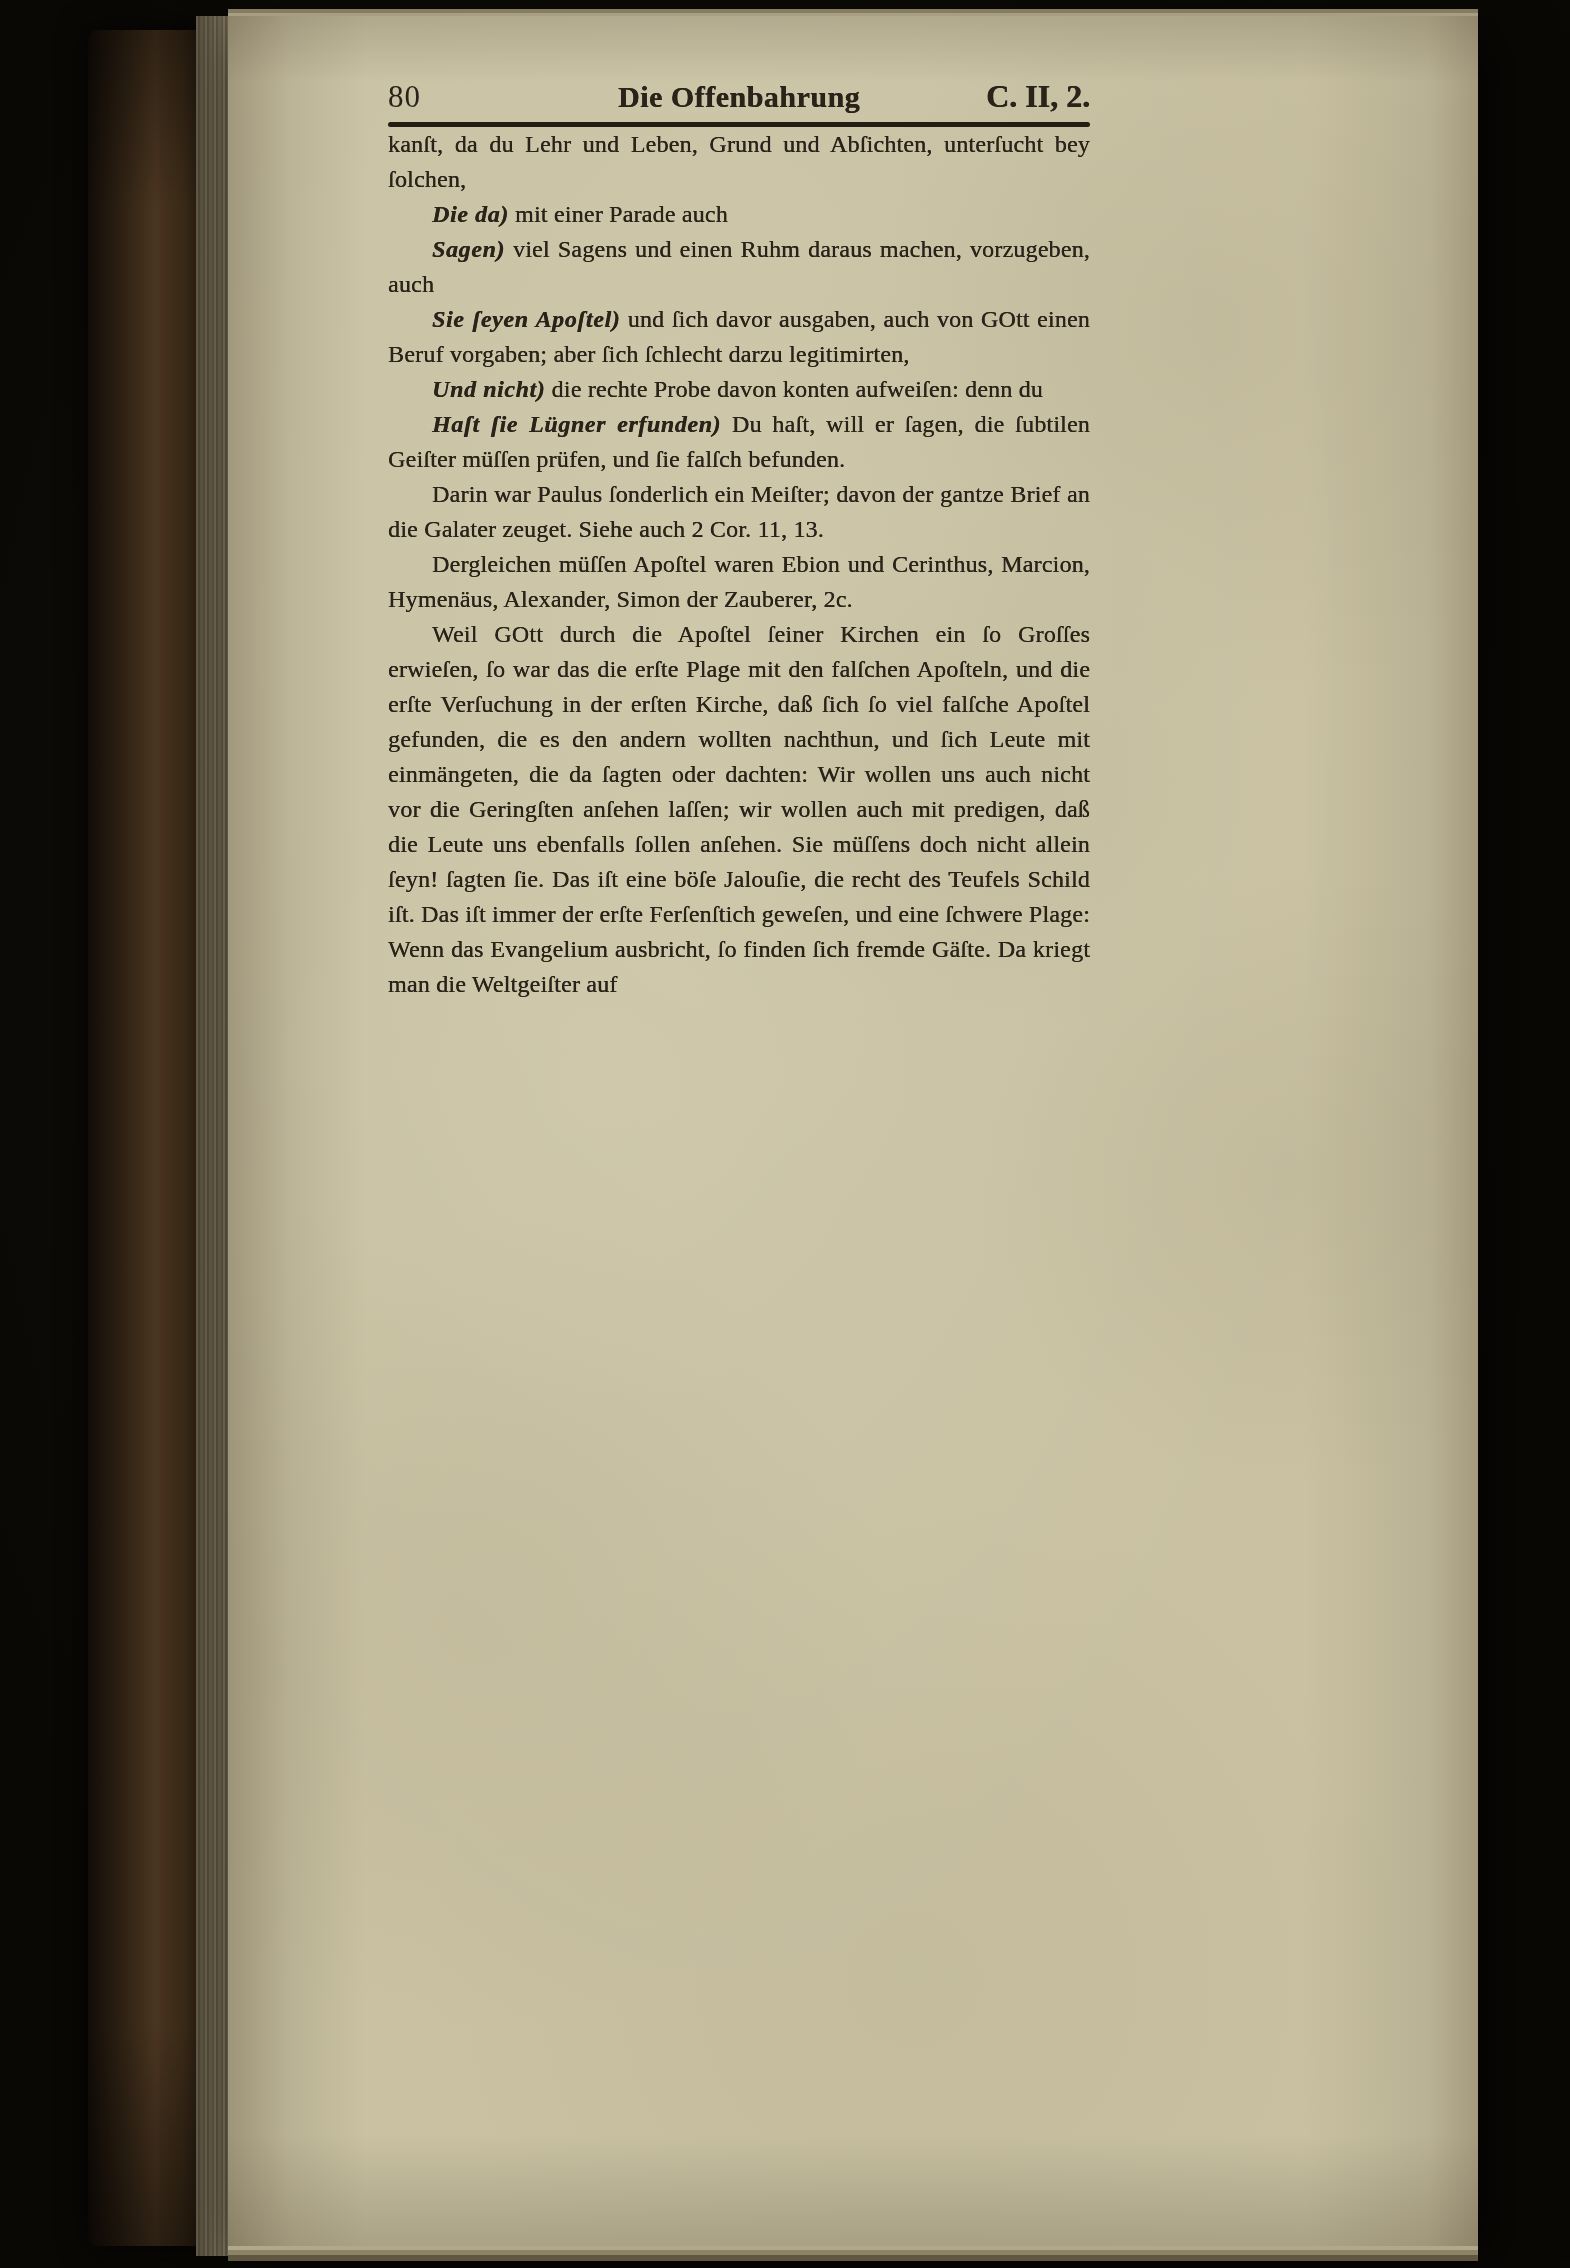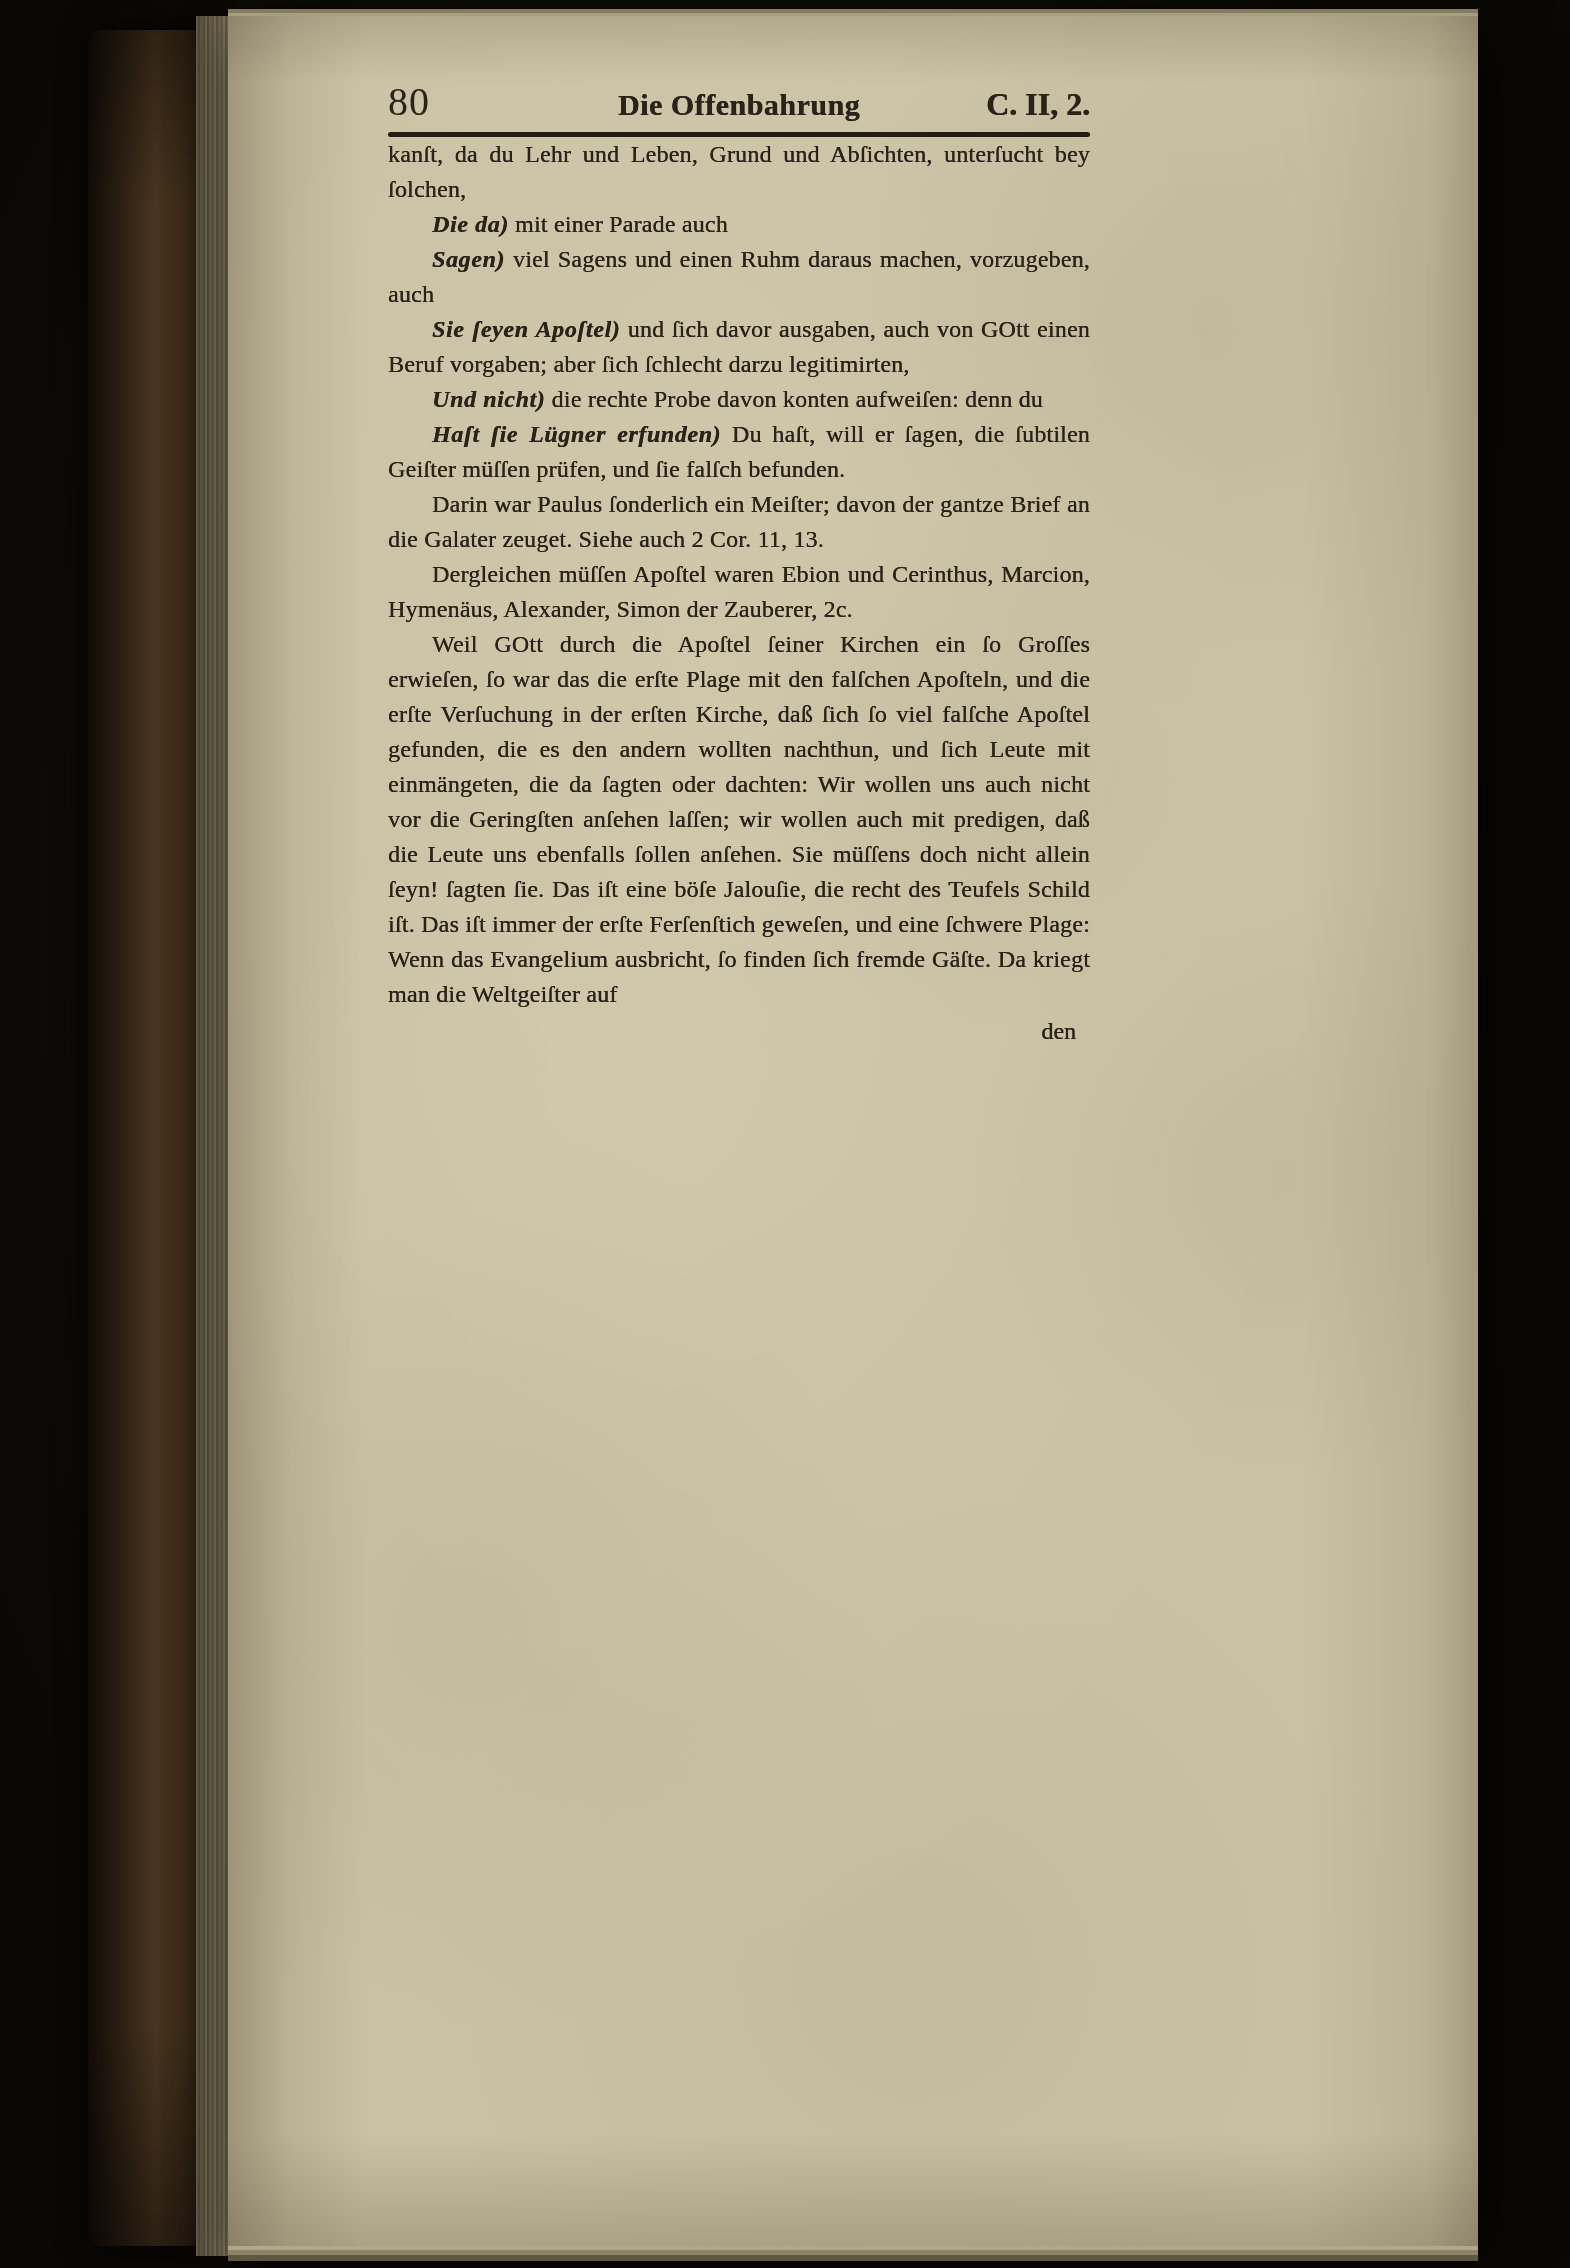--- a/index.html
+++ b/index.html
@@ -85,21 +85,21 @@
     width: 702px;
     color: var(--ink, #2a231a);
   }
   .header {
     display: grid;
     grid-template-columns: 1fr auto 1fr;
     align-items: baseline;
   }
   .pagenum {
     justify-self: start;
-    font-size: 40px;
+    font-size: 31px;
     letter-spacing: 1px;
   }
   .title {
     justify-self: center;
     font-size: 30px;
     font-weight: 700;
     letter-spacing: 0.5px;
     text-shadow: 0.4px 0 0 currentColor;
   }
   .chapter {
@@ -156,16 +156,15 @@
           <p class="para"><span class="plain">kanſt, da du Lehr und Leben, Grund und Abſichten, unterſucht bey ſolchen,</span></p>
           <p class="para indent"><span class="lemma">Die da)</span><span class="plain"> mit einer Parade auch</span></p>
           <p class="para indent"><span class="lemma">Sagen)</span><span class="plain"> viel Sagens und einen Ruhm daraus machen, vorzugeben, auch</span></p>
           <p class="para indent"><span class="lemma">Sie ſeyen Apoſtel)</span><span class="plain"> und ſich davor ausgaben, auch von GOtt einen Beruf vorgaben; aber ſich ſchlecht darzu legitimirten,</span></p>
           <p class="para indent"><span class="lemma">Und nicht)</span><span class="plain"> die rechte Probe davon konten aufweiſen: denn du</span></p>
           <p class="para indent"><span class="lemma">Haſt ſie Lügner erfunden)</span><span class="plain"> Du haſt, will er ſagen, die ſubtilen Geiſter müſſen prüfen, und ſie falſch befunden.</span></p>
           <p class="para indent"><span class="plain">Darin war Paulus ſonderlich ein Meiſter; davon der gantze Brief an die Galater zeuget. Siehe auch 2 Cor. 11, 13.</span></p>
           <p class="para indent"><span class="plain">Dergleichen müſſen Apoſtel waren Ebion und Cerinthus, Marcion, Hymenäus, Alexander, Simon der Zauberer, 2c.</span></p>
           <p class="para indent"><span class="plain">Weil GOtt durch die Apoſtel ſeiner Kirchen ein ſo Groſſes erwieſen, ſo war das die erſte Plage mit den falſchen Apoſteln, und die erſte Verſuchung in der erſten Kirche, daß ſich ſo viel falſche Apoſtel gefunden, die es den andern wollten nachthun, und ſich Leute mit einmängeten, die da ſagten oder dachten: Wir wollen uns auch nicht vor die Geringſten anſehen laſſen; wir wollen auch mit predigen, daß die Leute uns ebenfalls ſollen anſehen. Sie müſſens doch nicht allein ſeyn! ſagten ſie. Das iſt eine böſe Jalouſie, die recht des Teufels Schild iſt. Das iſt immer der erſte Ferſenſtich geweſen, und eine ſchwere Plage: Wenn das Evangelium ausbricht, ſo finden ſich fremde Gäſte. Da kriegt man die Weltgeiſter auf</span></p>
         </div>
-      <div class="catchword">den</div>
     </div>
   </div>
 </div>
 
 </body></html>

